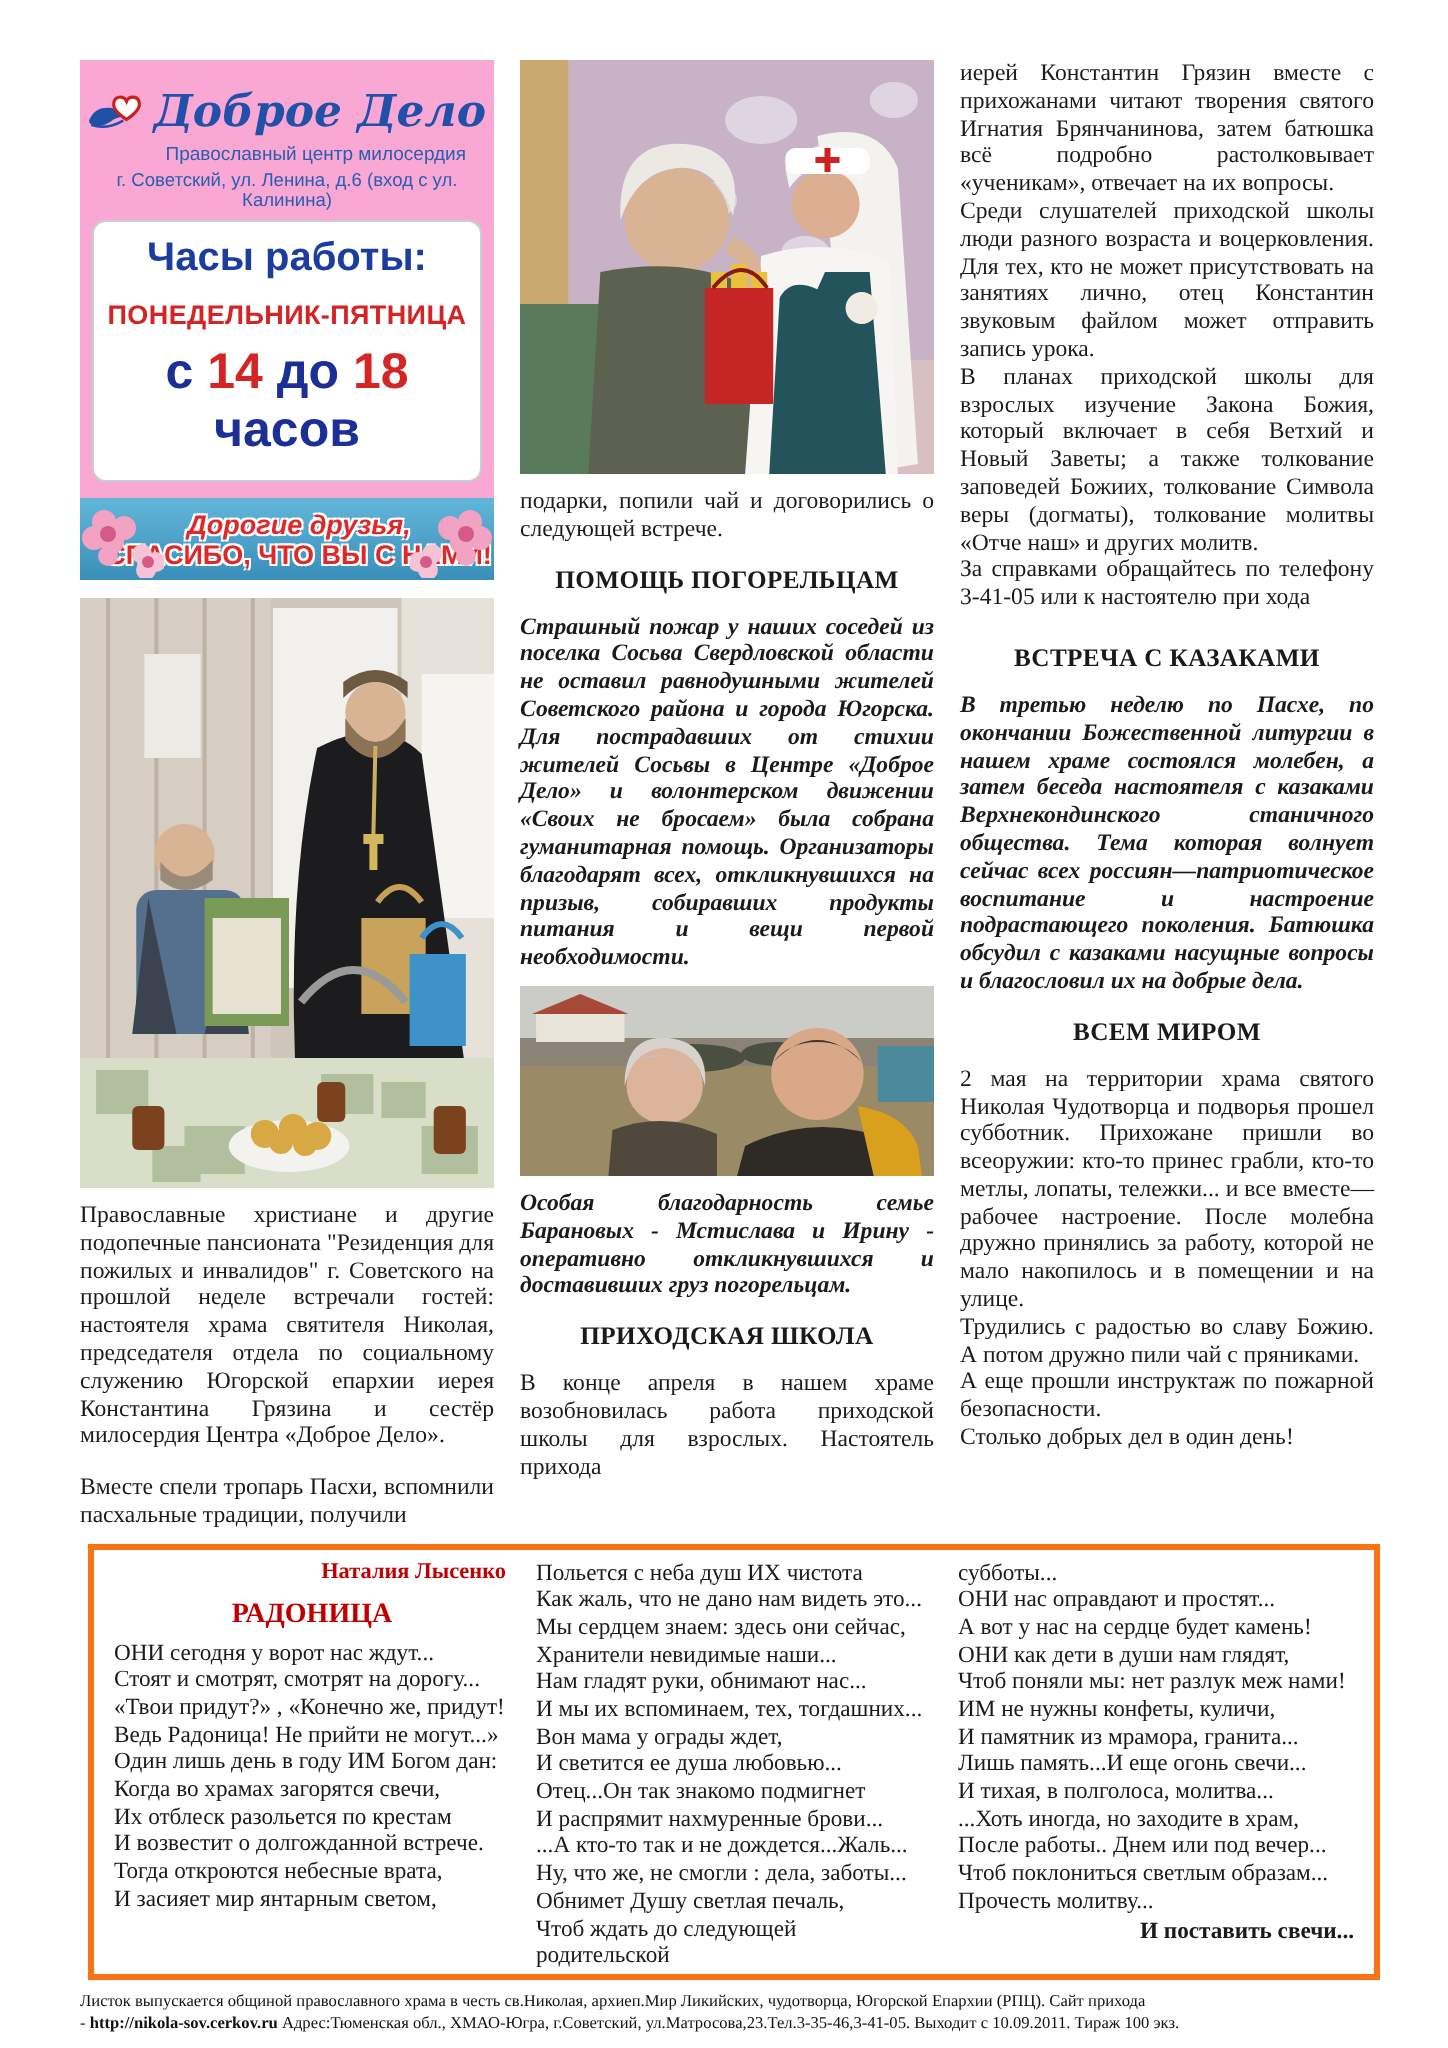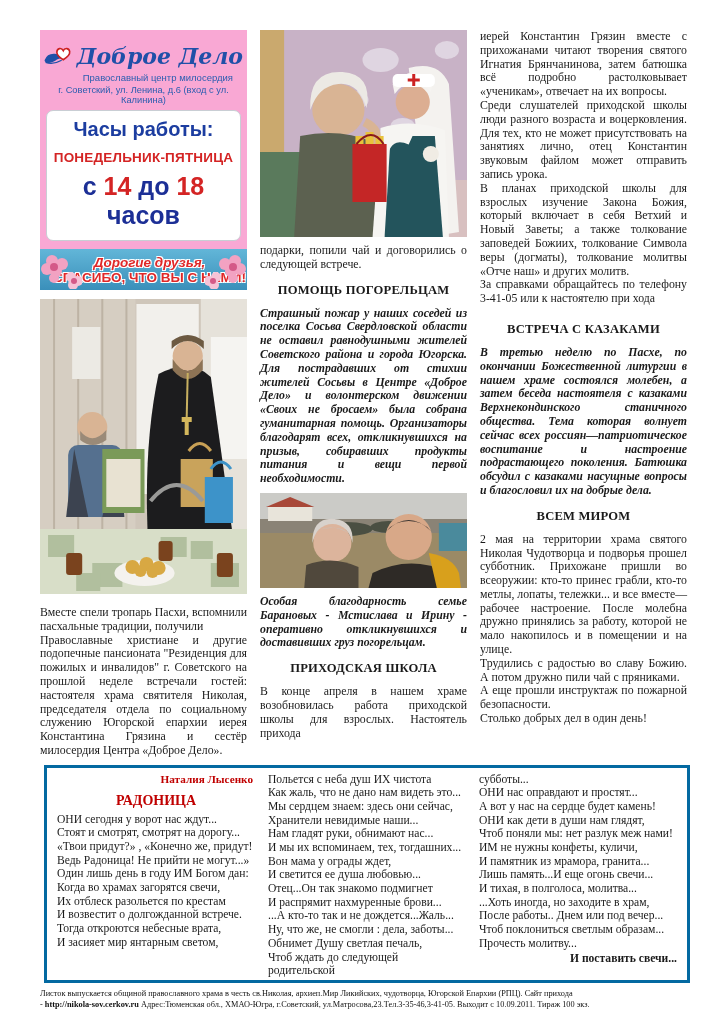--- a/index.html
+++ b/index.html
@@ -35,21 +35,21 @@
           font-family:"Liberation Sans",sans-serif;font-weight:bold;overflow:hidden;padding-left:12px;}
   .banner .l1{font-size:13.5px;color:#e02828;font-style:italic;
       text-shadow:-1px -1px 0 #fff,1px -1px 0 #fff,-1px 1px 0 #fff,1px 1px 0 #fff;}
   .banner .l2{font-size:13.5px;color:#e02828;
       text-shadow:-1px -1px 0 #fff,1px -1px 0 #fff,-1px 1px 0 #fff,1px 1px 0 #fff;}
   .flower{position:absolute;top:2px;}
   .flower.left{left:0;}
   .flower.right{right:0;}
 
   
-  .poem-box{margin:7px 34px 5px 44px;border:3px solid #0369a1;
+  .poem-box{margin:7px 34px 5px 44px;border:3px solid #f97316;
             padding:5px 10px 7px;display:flex;gap:13px;height:200px;box-sizing:content-box;}
   .poem-col{flex:1;font-size:11.6px;line-height:1.18;}
   .poem-author{color:#c00000;font-weight:bold;text-align:right;font-size:11.2px;padding-right:2px;}
   .poem-title{color:#c00000;font-weight:bold;text-align:center;font-size:14px;margin:7px 0 3px;}
   .poem-closing{font-weight:bold;text-align:right;margin-top:1px;}
 
   .footer{margin:3px 38px 0 40px;font-size:8.3px;line-height:1.4;color:#101010;}
   .footer .url{font-weight:bold;}
 </style>
 </head>
@@ -166,22 +166,22 @@
         <ellipse cx="104" cy="274" rx="30" ry="13" fill="#f4f2ee"></ellipse>
         <g fill="#d8a843">
             <circle cx="92" cy="268" r="7"></circle>
             <circle cx="106" cy="265" r="7"></circle>
           <circle cx="118" cy="269" r="7"></circle>
             <circle cx="100" cy="272" r="6"></circle>
             <circle cx="112" cy="273" r="6"></circle>
           </g>
       </svg>
 
+      <p class="body">Православные христиане и другие подопечные пансионата "Резиденция для пожилых и инвалидов" г. Советского на прошлой неделе встречали гостей: настоятеля храма святителя Николая, председателя отдела по социальному служению Югорской епархии иерея Константина Грязина и сестёр милосердия Центра «Доброе Дело».</p>
       <p class="body gap-top">Вместе спели тропарь Пасхи, вспомнили пасхальные традиции, получили</p>
-      <p class="body">Православные христиане и другие подопечные пансионата "Резиденция для пожилых и инвалидов" г. Советского на прошлой неделе встречали гостей: настоятеля храма святителя Николая, председателя отдела по социальному служению Югорской епархии иерея Константина Грязина и сестёр милосердия Центра «Доброе Дело».</p>
     </div>
 
     <div class="col">
       <svg class="photo" height="207" viewBox="0 0 206 207" preserveAspectRatio="none">
         <rect width="206" height="207" fill="#c8b2c6"></rect>
         <g fill="#e4dce6" opacity="0.85">
           <ellipse cx="120" cy="30" rx="18" ry="12"></ellipse>
             <ellipse cx="162" cy="56" rx="14" ry="10"></ellipse>
           <ellipse cx="96" cy="70" rx="12" ry="9"></ellipse>
             <ellipse cx="186" cy="20" rx="12" ry="9"></ellipse>

